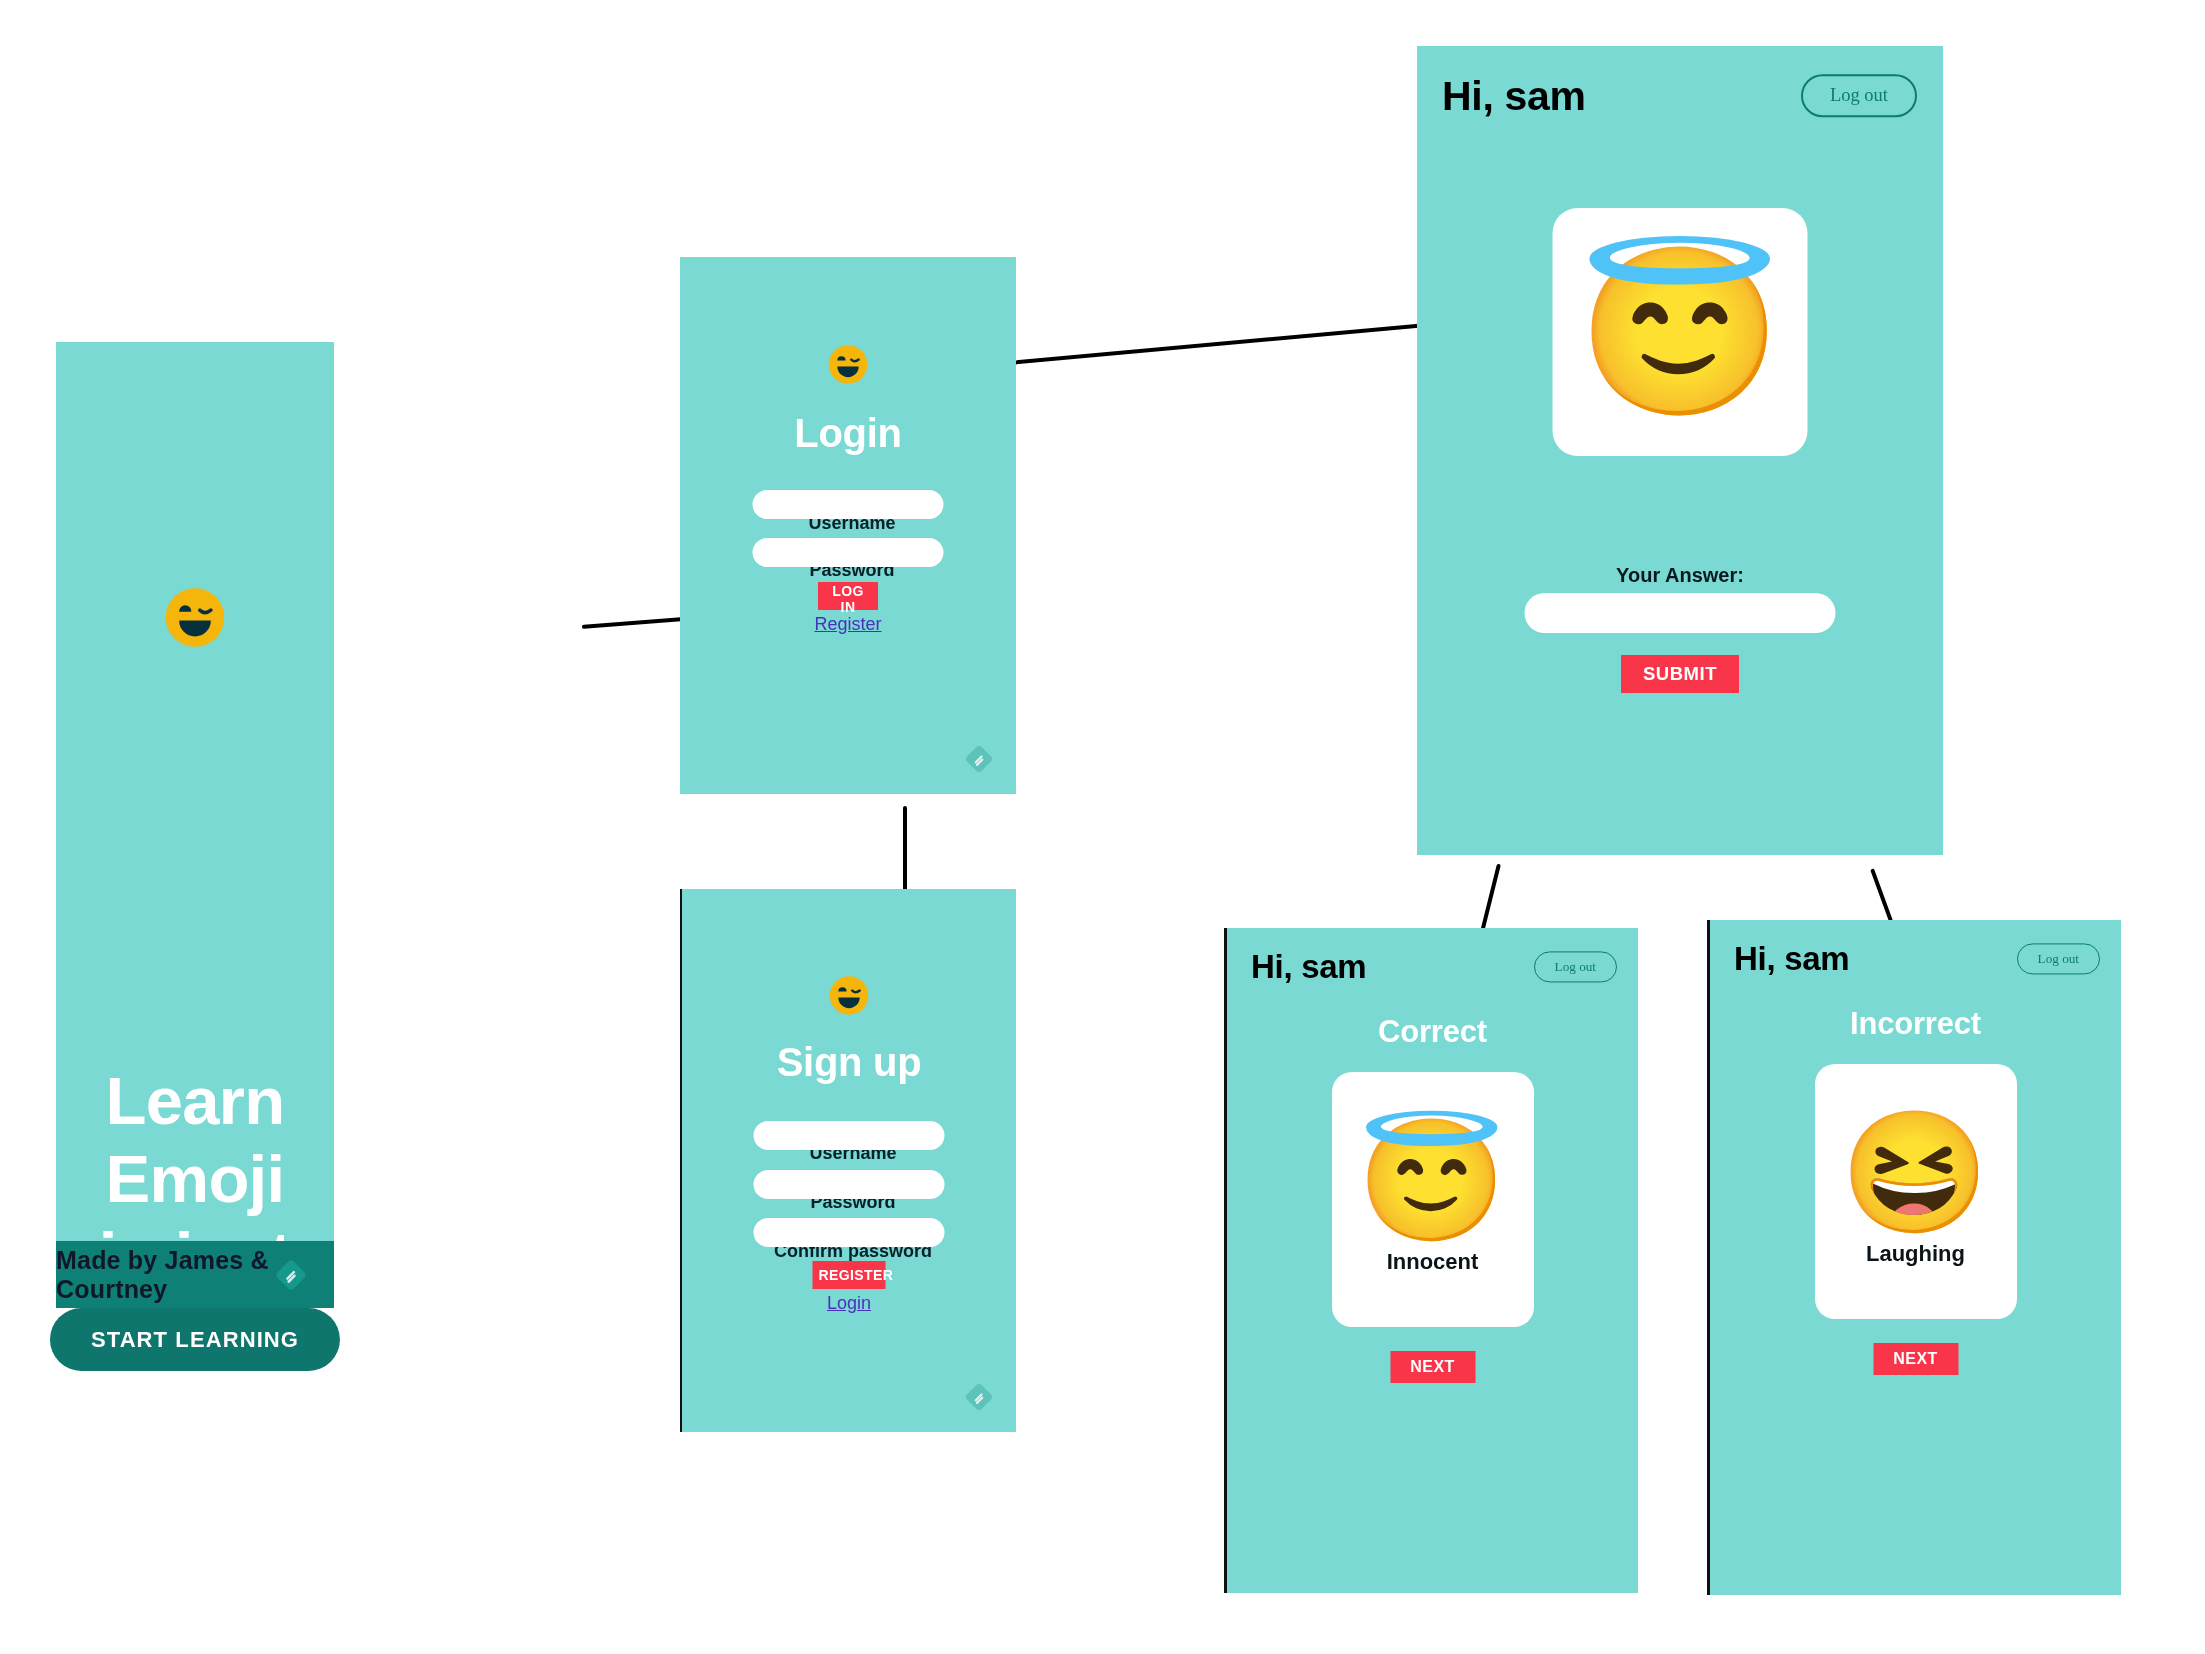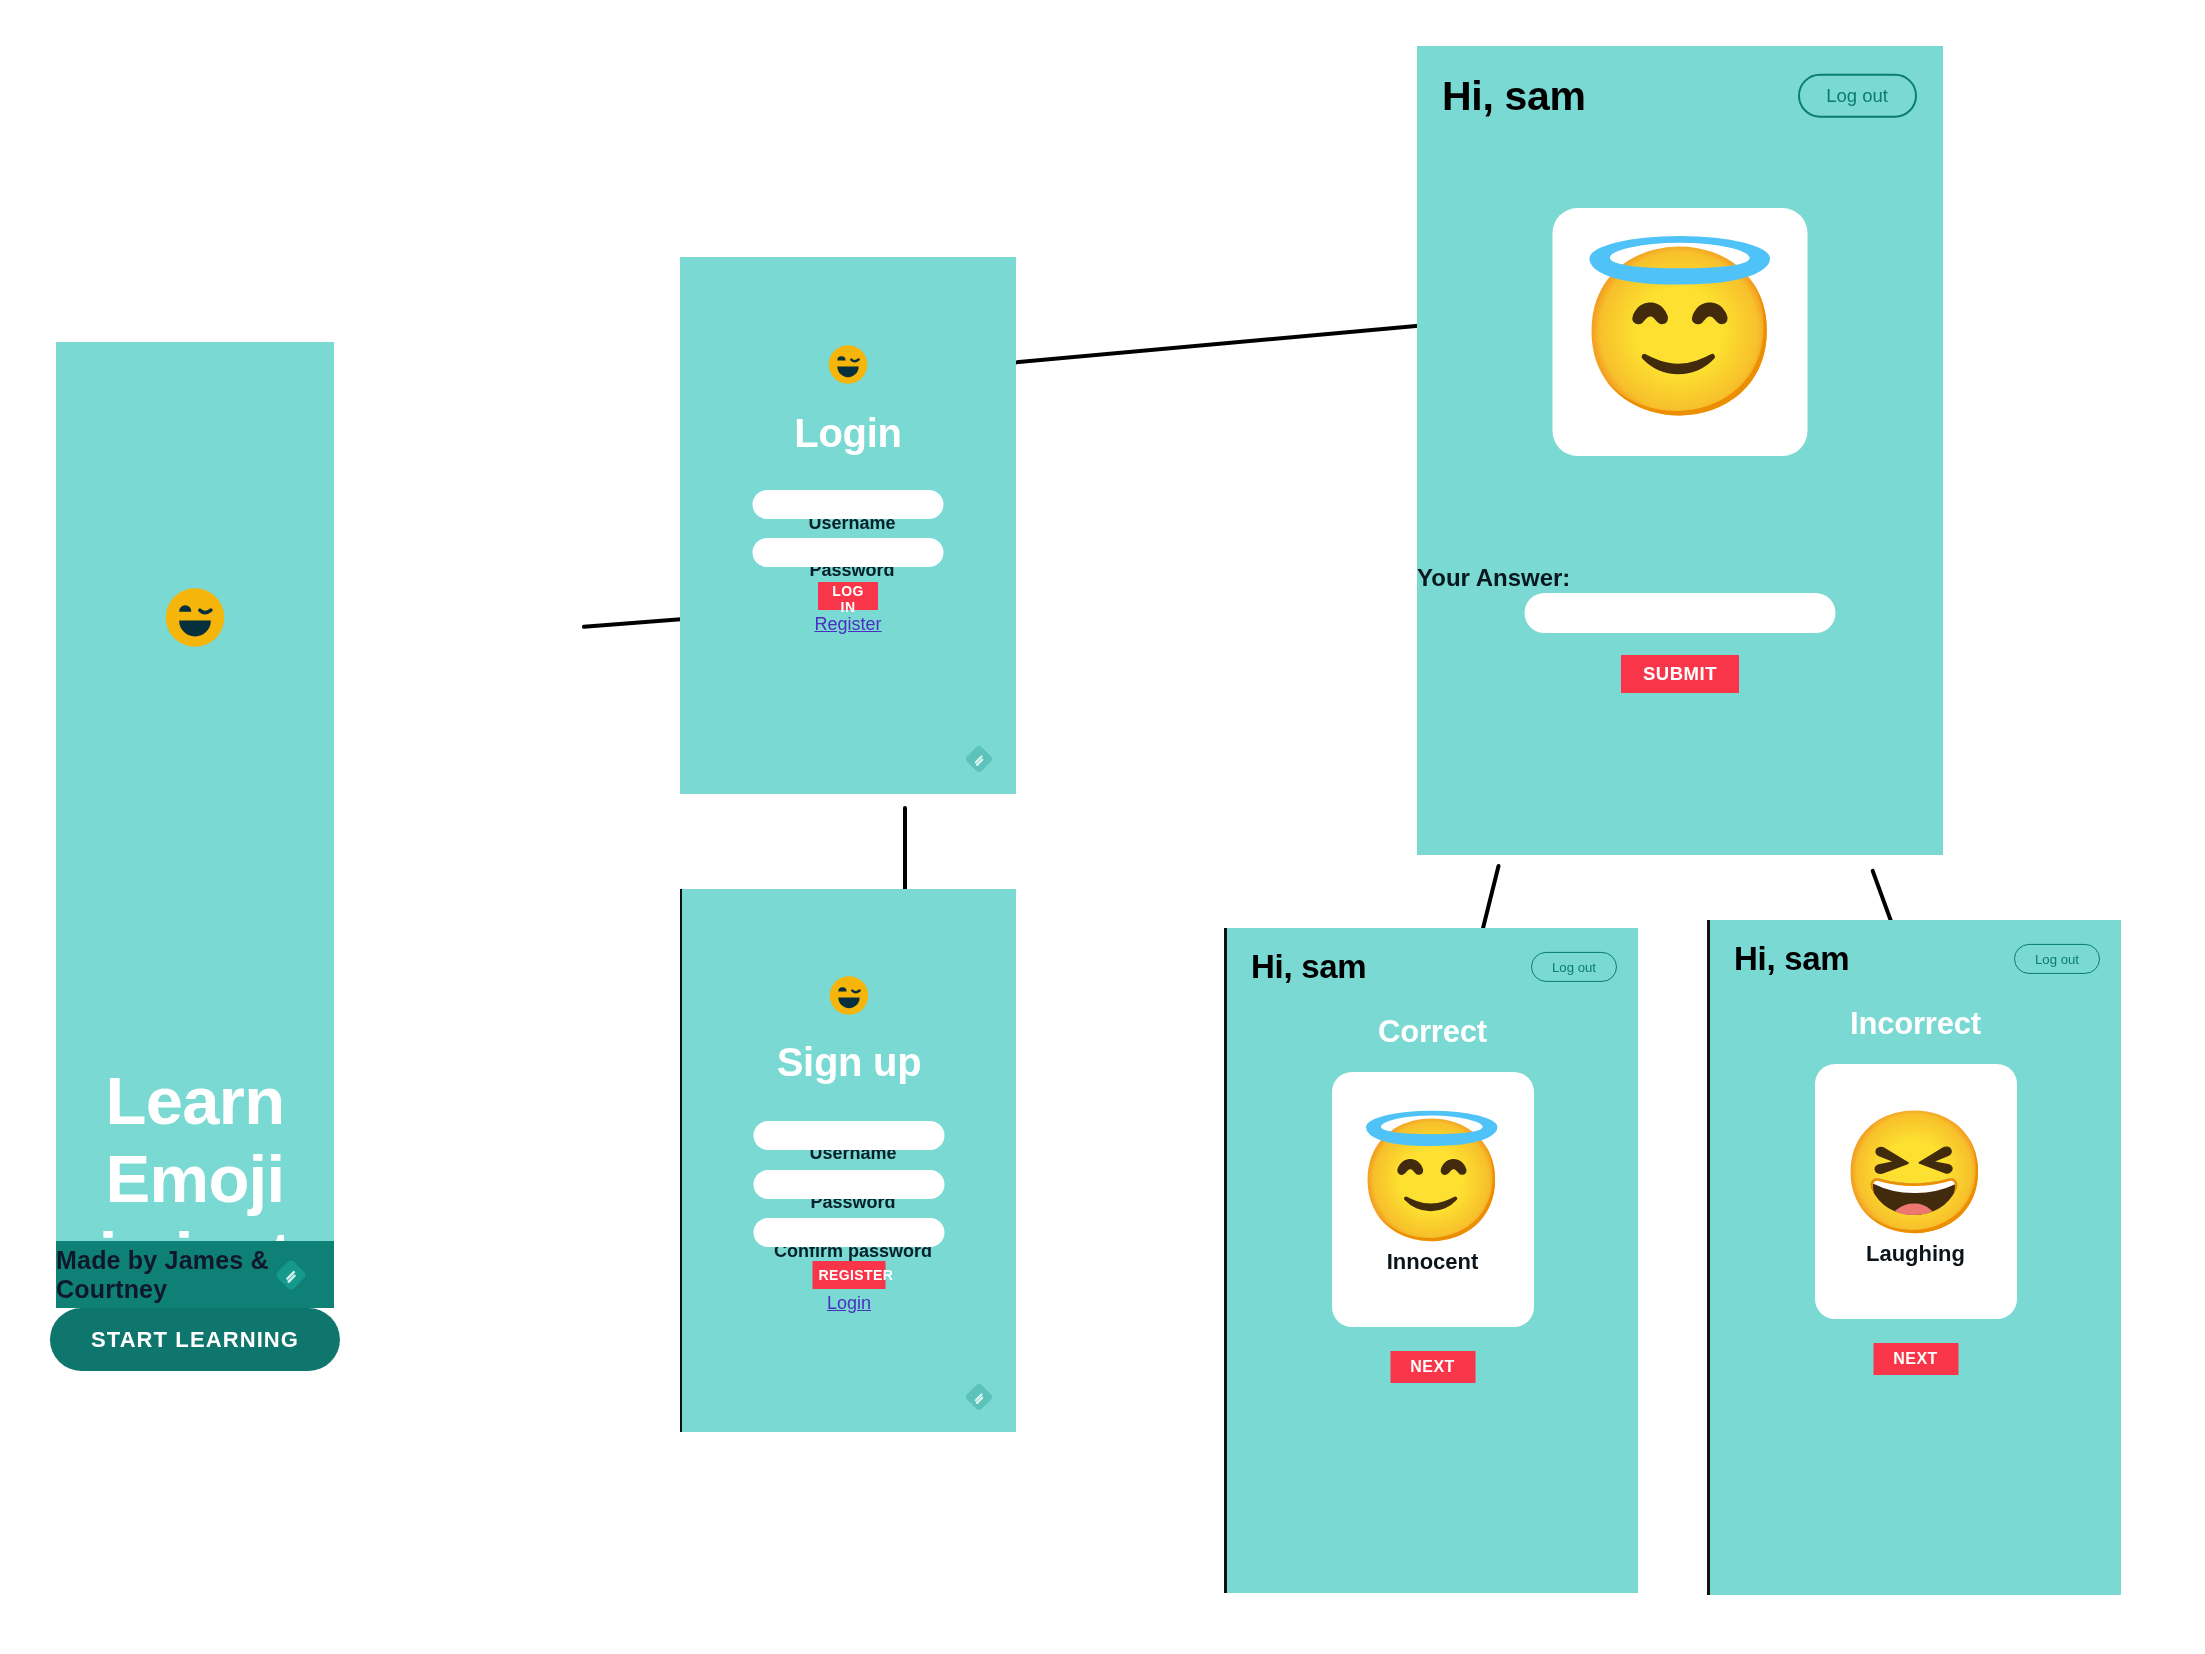--- a/index.html
+++ b/index.html
@@ -92,32 +92,32 @@
   #quiz{left:1417px;top:46px;width:526px;height:809px;}
   .topbar{position:absolute;left:0;right:0;top:0;height:99px;}
   .greet{
     position:absolute;left:25px;top:50%;transform:translateY(-50%);
     color:#000000;font-size:41px;font-weight:bold;letter-spacing:-0.3px;
   }
   .logout{
     position:absolute;right:26.5px;top:50%;transform:translateY(-50%);
     background:transparent;border:2px solid #0b7c70;border-radius:26.5px;
     color:#0b7c70;font-size:18.5px;padding:9.3px 26.5px;cursor:pointer;
-    font-family:Liberation Sans, sans-serif;
+    font-family:Liberation Serif, serif;
   }
   .bigcard{
     position:absolute;left:50%;transform:translateX(-50%);
     top:162px;width:255px;height:248px;
     background:#fff;border-radius:25px;
     display:flex;align-items:center;justify-content:center;
   }
   .bigcard .emo{font-size:165px;line-height:1;}
   .ans-label{
-    position:absolute;left:0;right:0;top:518px;text-align:left;
-    color:#08181f;font-size:24px;font-weight:600;
+    position:absolute;left:0;right:0;top:518px;text-align:center;
+    color:#08181f;font-size:20px;font-weight:600;
   }
   .ans-input{
     position:absolute;left:50%;transform:translateX(-50%);
     top:547px;width:311px;height:40px;background:#fff;border:none;
     border-radius:21px;outline:none;padding:0 18.5px;box-sizing:border-box;
     font-family:"Liberation Sans", sans-serif;font-size:18.5px;
   }
   .submit{
     position:absolute;left:50%;transform:translateX(-50%);
     top:609px;background:#f93549;color:#fff;border:none;

